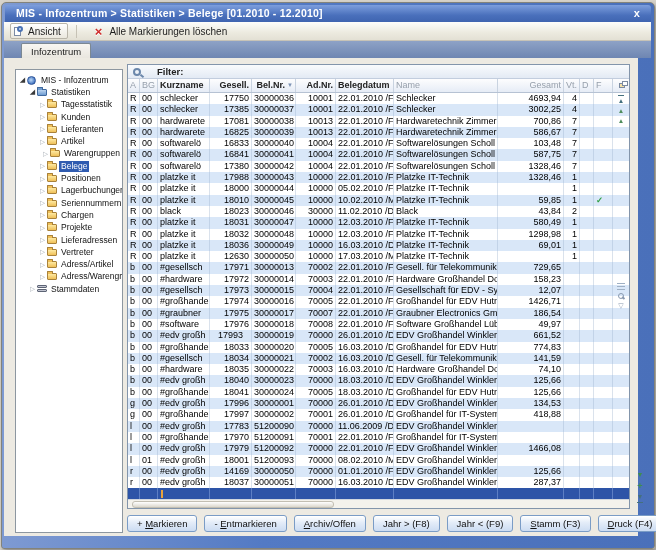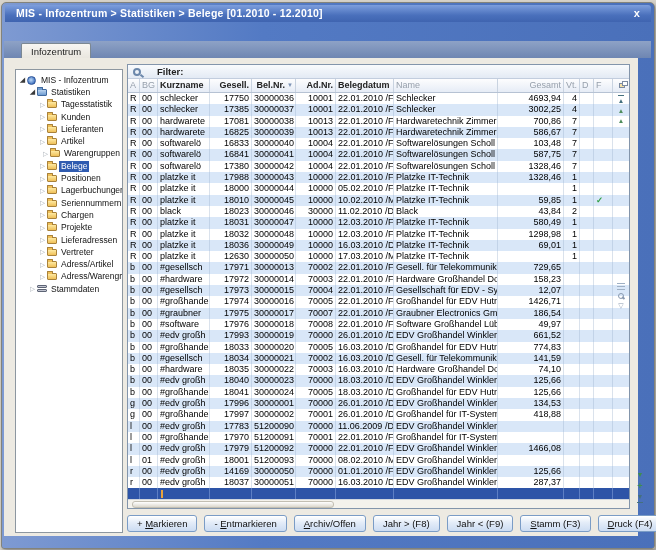--- a/index.html
+++ b/index.html
@@ -99,20 +99,31 @@
 </head>
 <body>
 
 <div class="window">
 
   <div class="titlebar">
     <span>MIS - Infozentrum &gt; Statistiken &gt; Belege [01.2010 - 12.2010]</span>
     <span class="close-x">x</span>
   </div>
 
+  <div class="toolbar">
+    <div class="tb-btn">
+      <span class="ico-view"></span>
+      <span>Ansicht</span>
+    </div>
+    <div class="tb-sep"></div>
+    <div class="tb-btn" style="border-color:transparent;background:none">
+      <span class="ico-redx">×</span>
+      <span>Alle Markierungen löschen</span>
+    </div>
+  </div>
 
   <div class="tabstrip">
     <div class="tab">Infozentrum</div>
   </div>
 
   <div class="content">
 
     <div class="tree-panel" id="tree">
         <div class="tree-item" style="padding-left: 2px;">
           <span class="expander exp">◢</span>
@@ -585,21 +596,21 @@
             <div class="gcell r" style="width: 66px;">49,97</div>
             <div class="gcell r" style="width: 16px;"></div>
             <div class="gcell" style="width: 14px;"></div>
             <div class="gcell" style="width: 19px;"></div>
             <div class="gcell" style="width: 16px; border-right: none;"></div>
           </div>
           <div class="grow alt">
             <div class="gcell" style="width: 12px;">b</div>
             <div class="gcell" style="width: 18px;">00</div>
             <div class="gcell" style="width: 52px;">#edv großh</div>
-            <div class="gcell r" style="width: 42px;">17993</div>
+            <div class="gcell r" style="width: 42px; text-align: center;">17993</div>
             <div class="gcell r" style="width: 44px;">30000019</div>
             <div class="gcell r" style="width: 40px;">70000</div>
             <div class="gcell" style="width: 58px;">26.01.2010 /Di</div>
             <div class="gcell" style="width: 104px;">EDV Großhandel Winkler GmbH</div>
             <div class="gcell r" style="width: 66px;">661,52</div>
             <div class="gcell r" style="width: 16px;"></div>
             <div class="gcell" style="width: 14px;"></div>
             <div class="gcell" style="width: 19px;"></div>
             <div class="gcell" style="width: 16px; border-right: none;"></div>
           </div>

